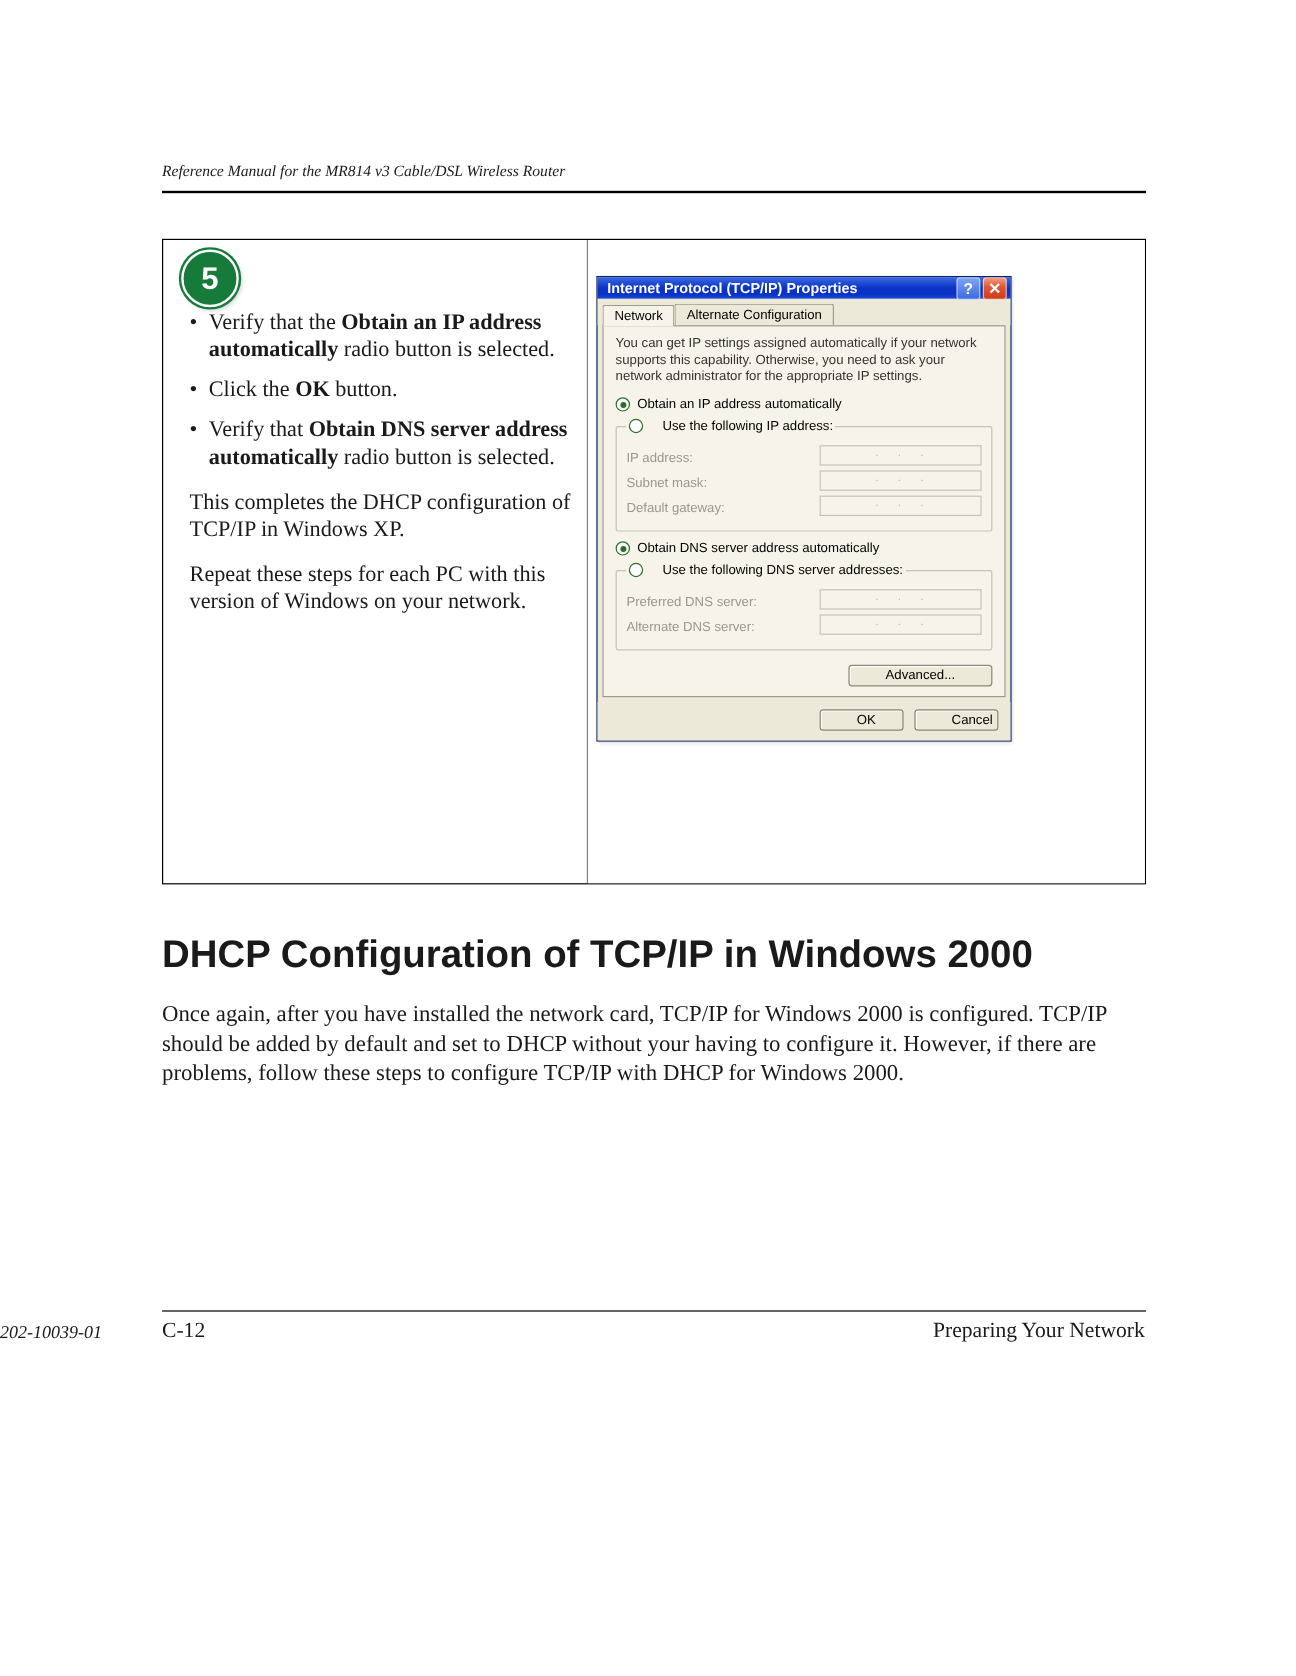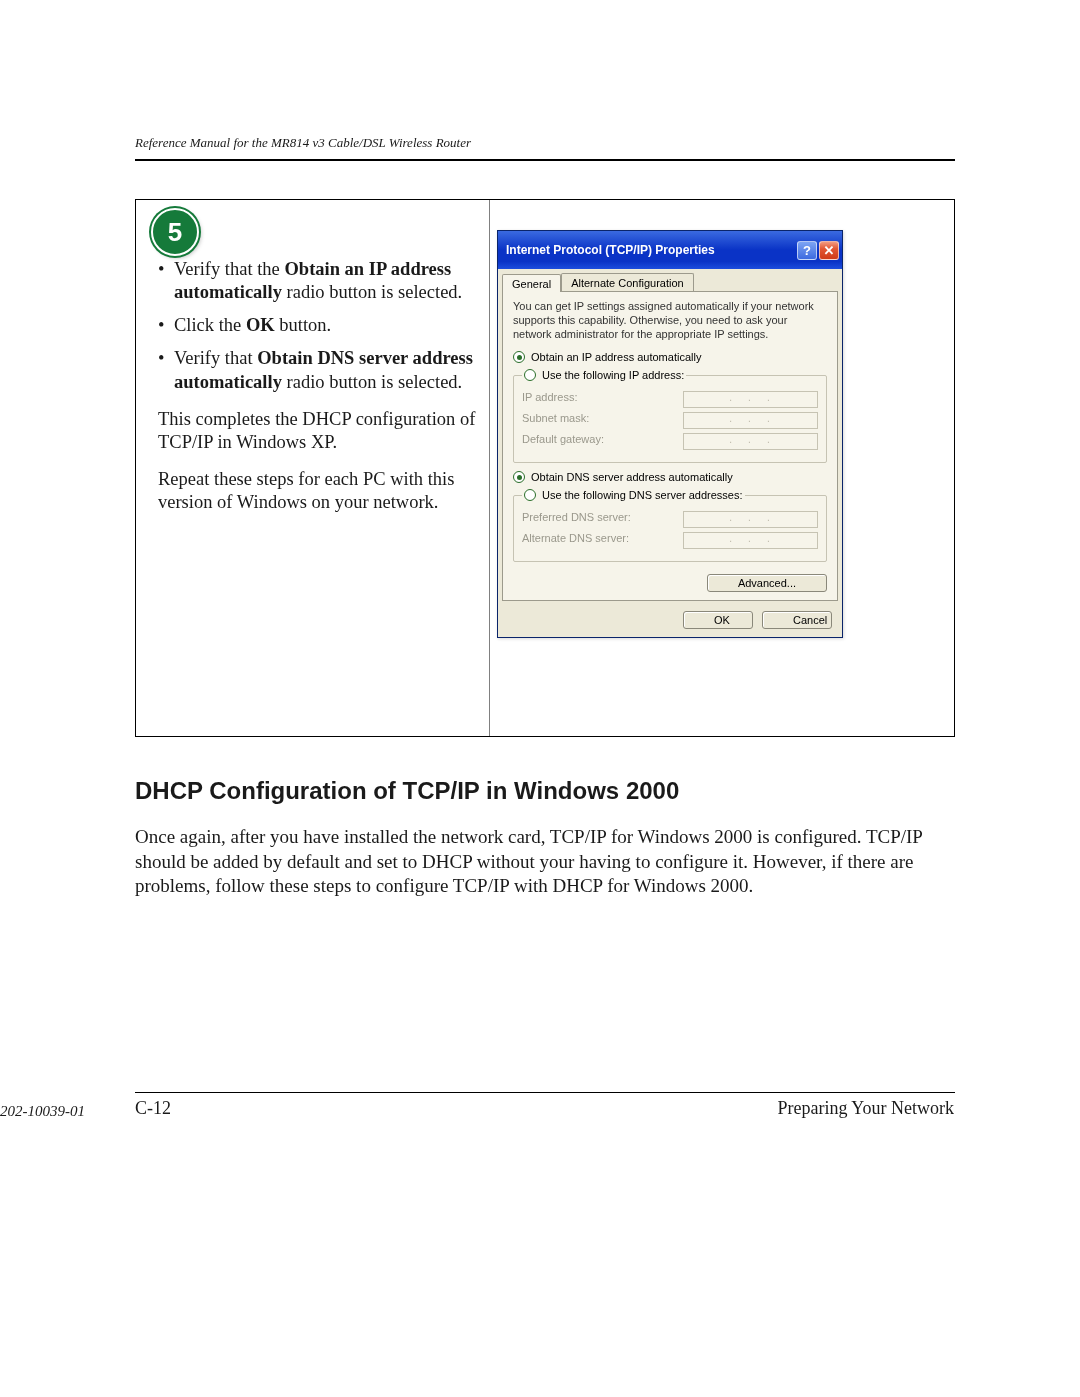--- a/index.html
+++ b/index.html
@@ -73,21 +73,21 @@
   .xp-dialog {
     width: 344px;
     font-family: Tahoma, Arial, sans-serif;
     font-size: 11px;
     color: #000;
     box-shadow: 1px 1px 3px rgba(0,0,0,.15);
     background: #ece9d8;
     border: 1px solid #0a246a;
   }
   .titlebar {
-    height: 38px;
+    height: 18px;
     background: linear-gradient(#3a6ae0, #0a33c6 50%, #0a33c6 80%, #1d4ddd);
     color: #fff;
     display: flex;
     align-items: center;
     padding: 0 3px 0 8px;
     font-weight: bold;
     font-size: 12px;
   }
   .titlebar .title-text { flex: 1; }
   .titlebar .title-btns { display: flex; gap: 2px; }
@@ -153,27 +153,27 @@
   .radio.unchecked { border-color: #2a6e2a; }
 
   fieldset.group {
     border: 1px solid #c6c3b3;
     margin: 6px 0 4px 0;
     padding: 6px 8px 8px 8px;
     border-radius: 2px;
   }
   fieldset.group legend { padding: 0 2px; }
   fieldset.group .legend-wrap {
-    display: flex; align-items: center; gap: 6px;
+    display: flex; align-items: center; gap: 16px;
   }
 
   .field-row {
     display: flex;
     justify-content: space-between;
-    align-items: flex-start;
+    align-items: flex-end;
     margin: 4px 0;
   }
   .field-row .flabel { color: #9a988c; font-size: 11px; }
   .ip-input {
     width: 135px; height: 17px;
     border: 1px solid #c6c3b3;
     background: #f6f4ea;
     box-sizing: border-box;
     color: #bdb9aa;
     font-size: 10px;
@@ -196,21 +196,21 @@
     padding: 6px 10px 8px 0;
     text-align: right;
     background: #ece9d8;
   }
   .dlg-footer .xp-btn { width: 70px; margin-left: 6px; }
 
   
   .section-heading {
     font-family: Arial, Helvetica, sans-serif;
     font-weight: bold;
-    font-size: 24px;
+    font-size: 32px;
     margin: 40px 0 20px 0;
   }
   .body-para {
     font-size: 19px;
     line-height: 1.3;
   }
 
   
   .footer-rule {
     position: absolute;
@@ -264,21 +264,21 @@
     <div class="right-col">
       <div class="xp-dialog">
         <div class="titlebar">
           <span class="title-text">Internet Protocol (TCP/IP) Properties</span>
           <span class="title-btns">
             <span class="title-btn help-btn">?</span>
             <span class="title-btn close-btn">✕</span>
           </span>
         </div>
         <div class="tab-strip">
-          <div class="tab active">General</div>
+          <div class="tab active">Network</div>
           <div class="tab inactive">Alternate Configuration</div>
         </div>
         <div class="tab-panel">
           <div class="info-text">You can get IP settings assigned automatically if your network supports this capability. Otherwise, you need to ask your network administrator for the appropriate IP settings.</div>
 
           <div class="radio-row">
             <span class="radio">
                 <span class="dot"></span>
               </span>
             <span>Obtain an IP address automatically</span>

